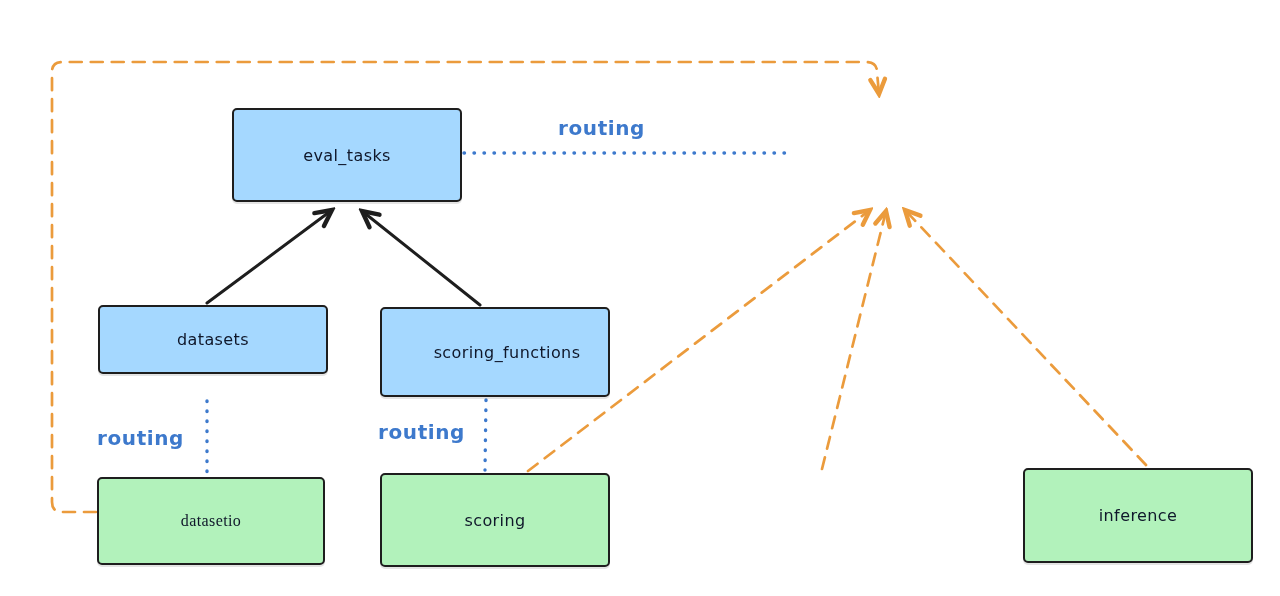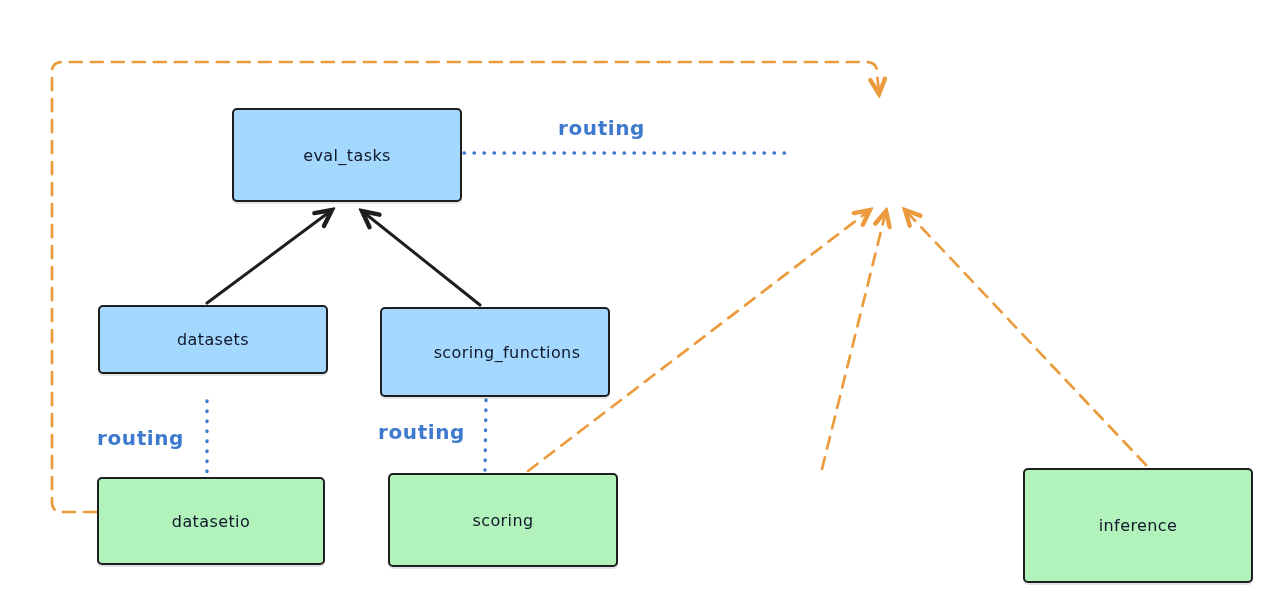--- a/index.html
+++ b/index.html
@@ -76,30 +76,30 @@
 
 
   <div class="node" style="left: 98px; top: 305px; width: 230px; height: 69px; background: rgb(165, 216, 255);">
     <span>datasets</span>
   </div>
 
   <div class="node" style="left: 380px; top: 307px; width: 230px; height: 90px; background: rgb(165, 216, 255); padding-left: 24px;">
     <span>scoring_functions</span>
   </div>
 
-  <div class="node" style="left: 97px; top: 477px; width: 228px; height: 88px; background: rgb(178, 242, 187);">
+  <div class="node" style="left: 97px; top: 477px; width: 228px; height: 88px; background: rgb(178, 242, 187); font-family: Liberation Serif, serif;">
     <span>datasetio</span>
   </div>
 
-  <div class="node" style="left: 388px; top: 473px; width: 230px; height: 94px; background: rgb(178, 242, 187); text-align: center;">
+  <div class="node" style="left: 380px; top: 473px; width: 230px; height: 94px; background: rgb(178, 242, 187); text-align: center;">
     <span>scoring</span>
   </div>
 
 
-  <div class="node" style="left: 1023px; top: 468px; width: 230px; height: 115px; background: rgb(178, 242, 187);">
+  <div class="node" style="left: 1023px; top: 468px; width: 230px; height: 95px; background: rgb(178, 242, 187);">
     <span>inference</span>
   </div>
 
   <div class="edge-label" style="left: 558px; top: 116px; color: rgb(61, 121, 204);">routing</div>
 
   <div class="edge-label" style="left: 97px; top: 426px; color: rgb(61, 121, 204);">routing</div>
 
   <div class="edge-label" style="left: 378px; top: 420px; color: rgb(61, 121, 204);">routing</div>
 
 </div>

